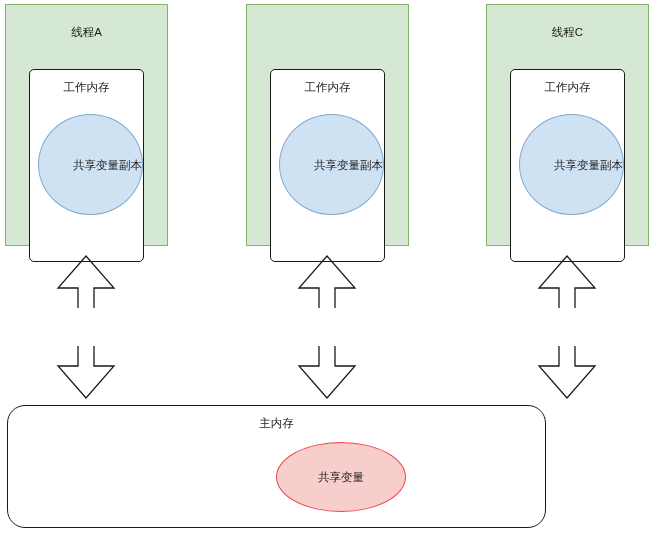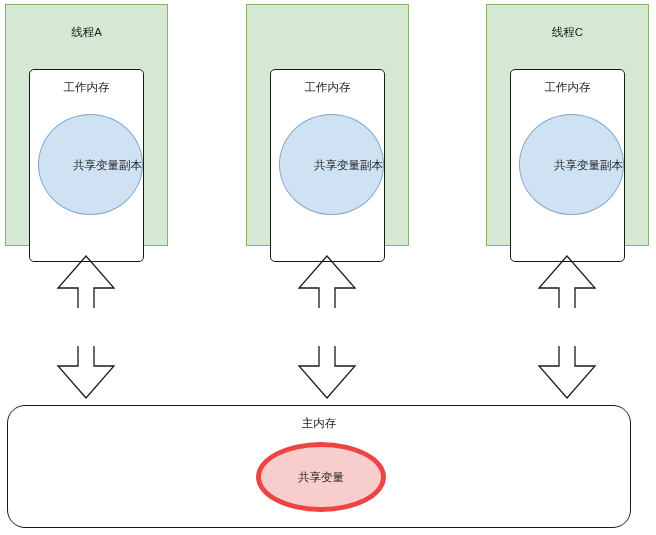--- a/index.html
+++ b/index.html
@@ -101,47 +101,47 @@
     color: #1a1a1a;
     white-space: nowrap;
     line-height: 14px;
   }
   
   #main-memory {
     position: absolute;
     box-sizing: border-box;
     left: 7px;
     top: 405px;
-    width: 624px;
+    width: 539px;
     height: 123px;
     background: #ffffff;
     border: 1.3px solid #1a1a1a;
     border-radius: 18px;
   }
   #main-memory .mm-title {
     position: absolute;
     top: 10px;
     left: 0;
     right: 0;
     text-align: center;
     font-size: 11.5px;
     color: #1a1a1a;
     line-height: 14px;
     white-space: nowrap;
   }
   #shared-var-ellipse {
     position: absolute;
     box-sizing: border-box;
-    left: 248px;
+    left: 268px;
     top: 36px;
     width: 130px;
     height: 70px;
     border-radius: 50%;
     background: #f8cecc;
-    border: 5px solid #ef4444;
+    border: 1px solid #ef4444;
     display: flex;
     align-items: center;
     justify-content: center;
   }
   #shared-var-ellipse span {
     font-size: 11.5px;
     color: #1a1a1a;
     white-space: nowrap;
     line-height: 14px;
   }

